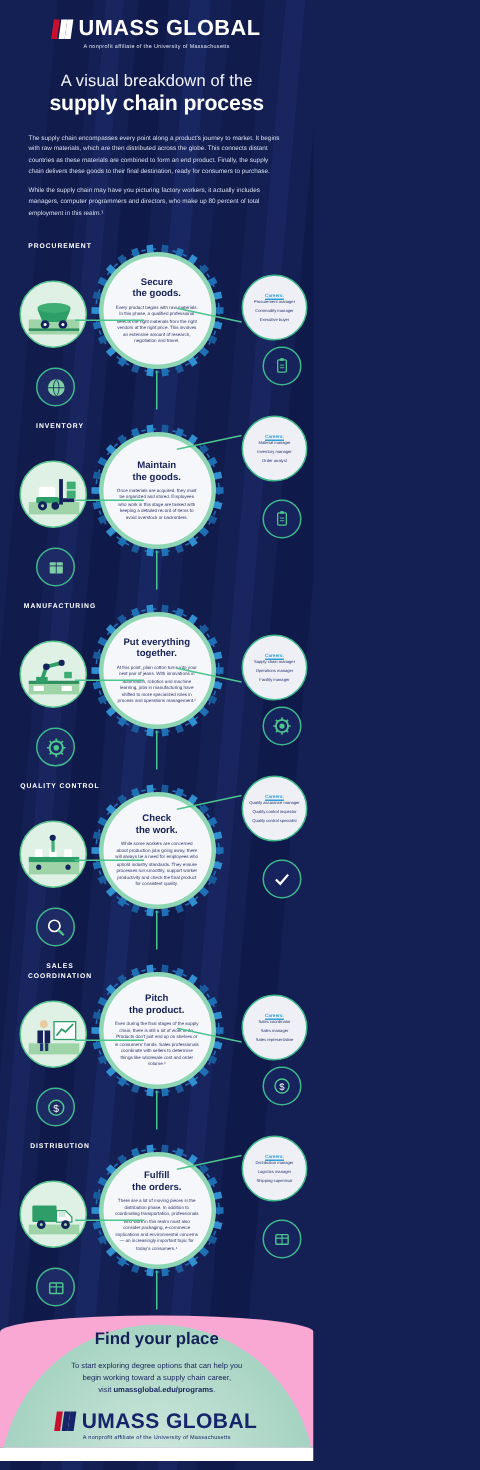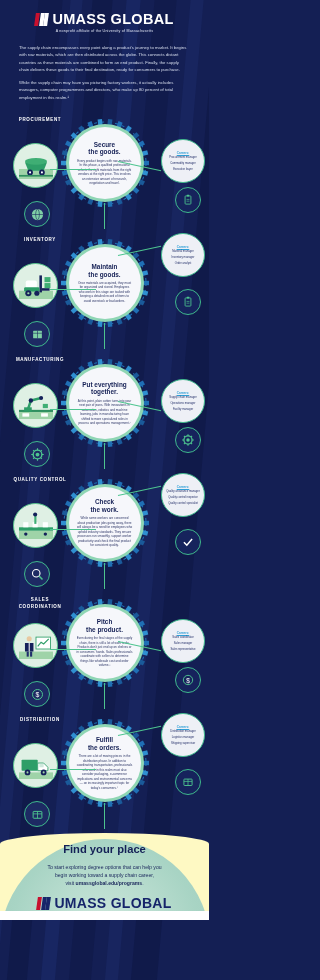--- a/index.html
+++ b/index.html
@@ -83,22 +83,22 @@
   .mini-circle {
     position:absolute; width:26px; height:26px; border-radius:50%;
     background:#16235c; border:1.5px solid #3fb98c;
     display:flex; align-items:center; justify-content:center;
   }
 
   .connector { position:absolute; background:#4dc58f; height:1.3px; z-index:1; }
 
   
   .cta {
-    position:relative; z-index:6; margin-top:4px; height:78px;
-    background:#fef9c3; color:#11204f; text-align:center; padding-top:10px;
+    position:relative; z-index:6; margin-top:4px; height:88px;
+    background:#f9a8d4; color:#11204f; text-align:center; padding-top:10px;
     border-radius:100% 100% 0 0 / 22px 22px 0 0;
     overflow:hidden;
   }
   .cta::before {
     content:""; position:absolute; left:50%; top:6px; transform:translateX(-50%);
     width:210px; height:210px; border-radius:50%;
     background:radial-gradient(circle at 50% 45%, #cfe8dd 0%, #a8d4c4 60%, #9ccbba 100%);
     z-index:0;
   }
   .cta-inner { position:relative; z-index:2; padding:0 10px; }
@@ -131,20 +131,22 @@
     <div class="logo-row">
       <div class="logo-mark">
         <span class="s1"></span>
           <span class="s2"></span>
           <span class="s3"></span>
       </div>
       <div class="logo-word">UMASS GLOBAL</div>
     </div>
     <div class="logo-tag">A nonprofit affiliate of the University of Massachusetts</div>
 
+    <div class="title-a">A visual breakdown of the</div>
+    <div class="title-b">supply chain process</div>
 
     <div class="intro">
       <p>The supply chain encompasses every point along a product's journey to market. It begins with raw materials, which are then distributed across the globe. This connects distant countries as these materials are combined to form an end product. Finally, the supply chain delivers these goods to their final destination, ready for consumers to purchase.</p>
       <p>While the supply chain may have you picturing factory workers, it actually includes managers, computer programmers and directors, who make up 80 percent of total employment in this realm.¹</p>
     </div>
   </div>
 
   <div class="stages" id="stages">
       <div class="stage">
     <div class="connector" style="left:50px;top:60px;width:46px;"></div>

